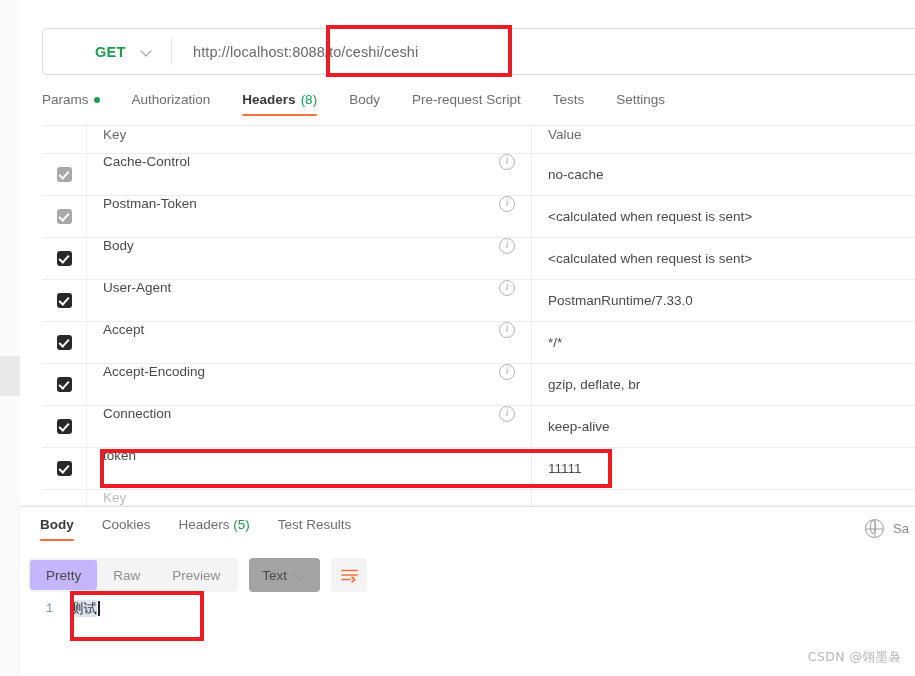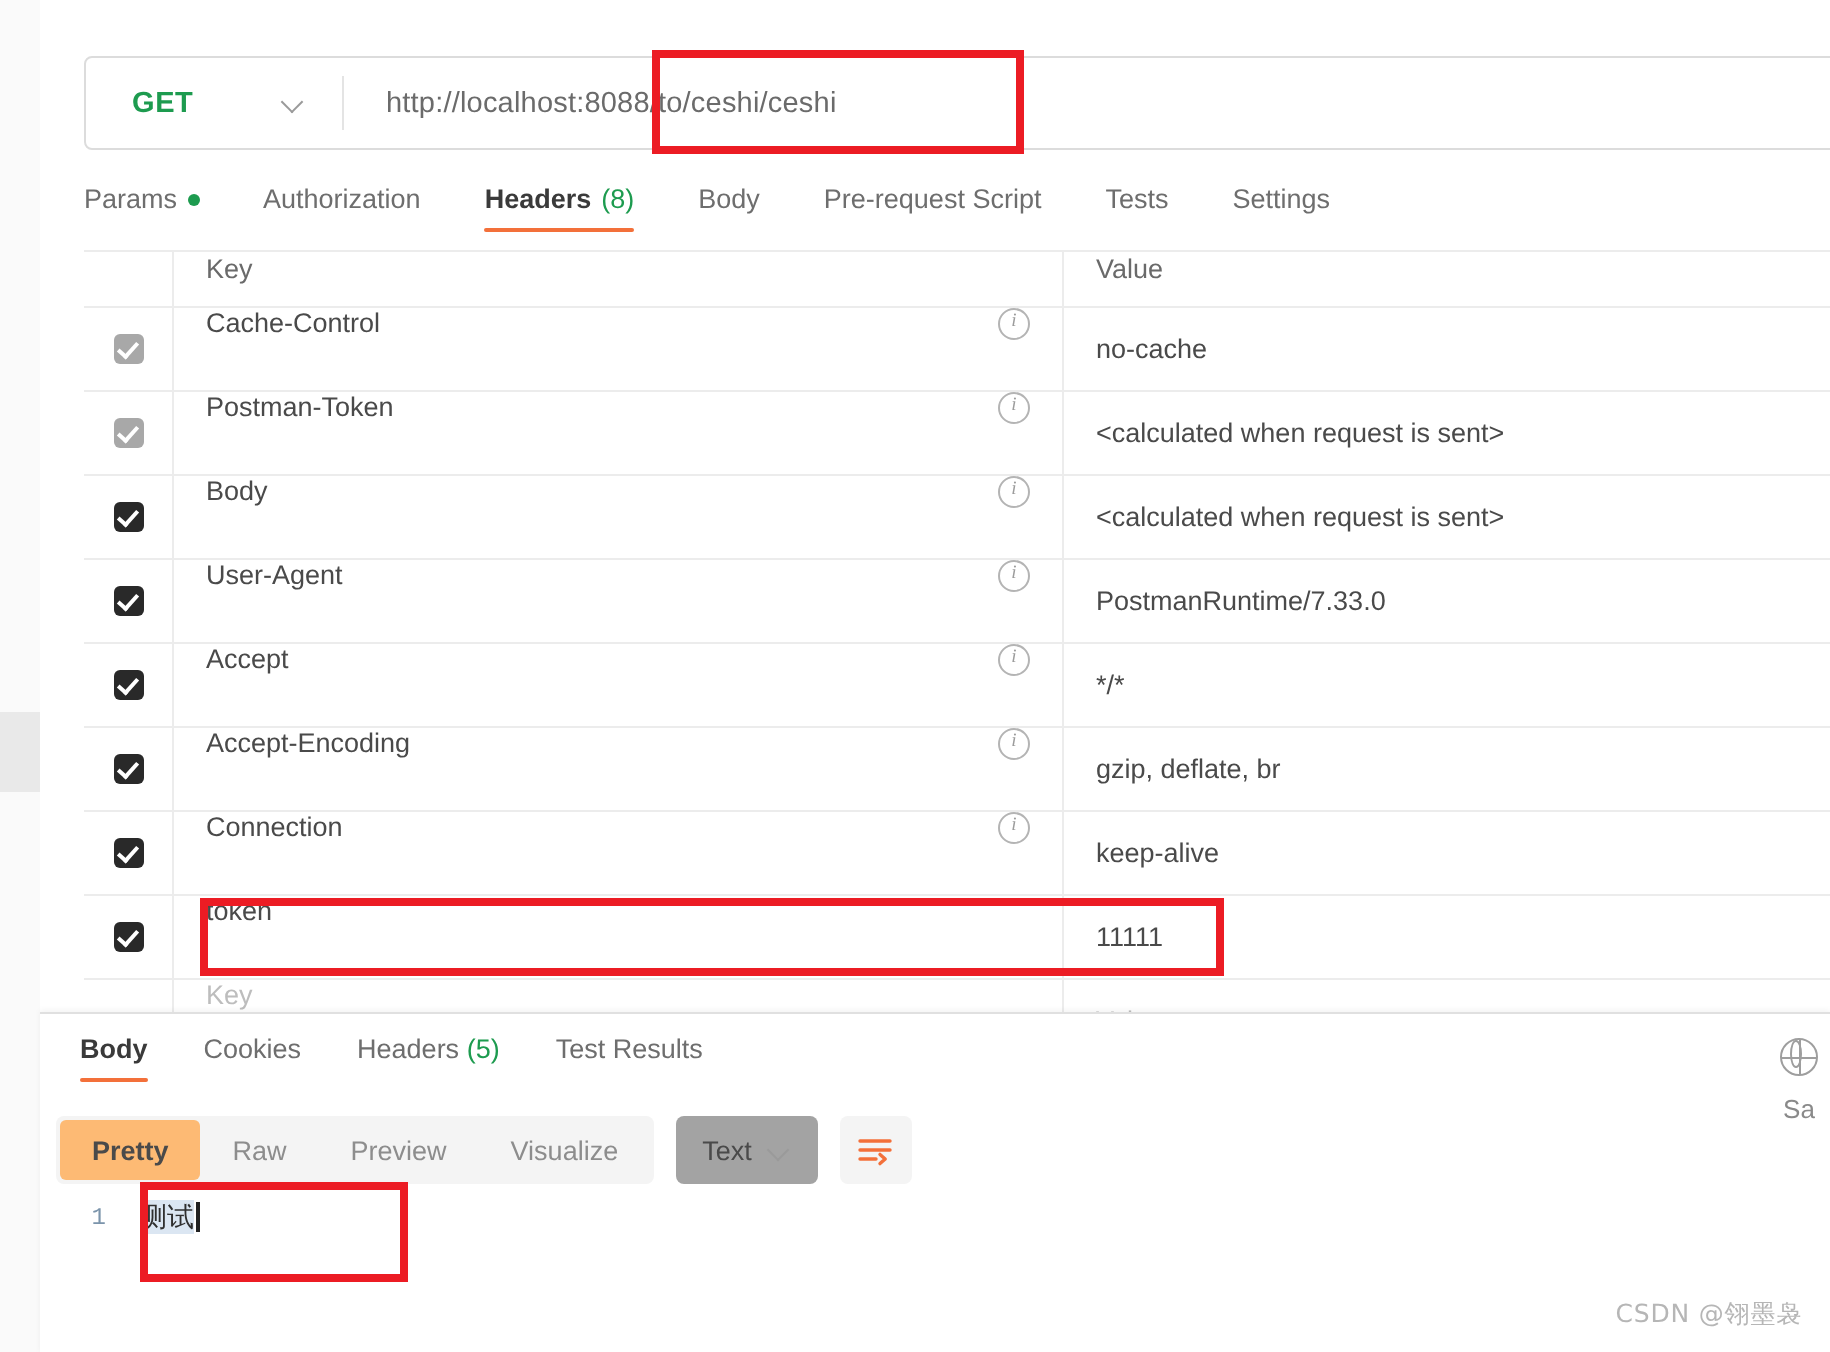--- a/index.html
+++ b/index.html
@@ -60,20 +60,21 @@
     justify-content: space-between;
     padding: 0 18px 0 23px;
     box-sizing: border-box;
     cursor: pointer;
   }
   .method-label {
     font-size: 14.5px;
     font-weight: bold;
     color: #1d9b4f;
     letter-spacing: .3px;
+    margin-left: 29px;
   }
   .chev {
     width: 11px; height: 11px;
     position: relative;
     flex: 0 0 auto;
   }
   .chev::before {
     content: "";
     position: absolute;
     left: 0; top: 1px;
@@ -296,21 +297,20 @@
     border-radius: 2px;
   }
   .resp-right {
     position: absolute;
     right: 6px; top: 12px;
     display: flex;
     align-items: center;
     gap: 9px;
     font-size: 13px;
     color: #8a8a8a;
-    flex-direction: column;
   }
   .globe {
     width: 17px; height: 17px;
     border: 1.3px solid #9e9e9e;
     border-radius: 50%;
     position: relative;
     flex: 0 0 auto;
   }
   .globe::before {
     content: "";
@@ -359,23 +359,23 @@
     color: #8d8d8d;
     padding: 0 16px;
     height: 30px;
     display: flex;
     align-items: center;
     border-radius: 3px;
     cursor: pointer;
     white-space: nowrap;
   }
   .seg.active {
-    background: #fdba74;
+    background: #c4b5fd;
     color: #4a4a4a;
-    font-weight: bold;
+    font-weight: normal;
   }
   .type-select {
     display: flex;
     align-items: center;
     gap: 9px;
     background: #a3a3a3;
     border-radius: 4px;
     height: 34px;
     padding: 0 13px;
     font-size: 13.5px;
@@ -598,21 +598,20 @@
       </span>
     <span>Sa</span>
   </div>
 </div>
 
 <div class="fmt-bar">
   <div class="seg-group">
       <div class="seg active">Pretty</div>
       <div class="seg">Raw</div>
       <div class="seg">Preview</div>
-      <div class="seg">Visualize</div>
     </div>
   <div class="type-select">
     <span>Text</span>
     <span class="chev"></span>
   </div>
   <div class="wrap-btn">
     <svg width="17" height="15" viewBox="0 0 17 15">
       <line x1="1" y1="2.5" x2="16" y2="2.5" stroke="#f3703a" stroke-width="1.7" stroke-linecap="round"></line>
       <line x1="1" y1="7" x2="16" y2="7" stroke="#f3703a" stroke-width="1.7" stroke-linecap="round"></line>
       <line x1="1" y1="11.5" x2="9" y2="11.5" stroke="#f3703a" stroke-width="1.7" stroke-linecap="round"></line>

